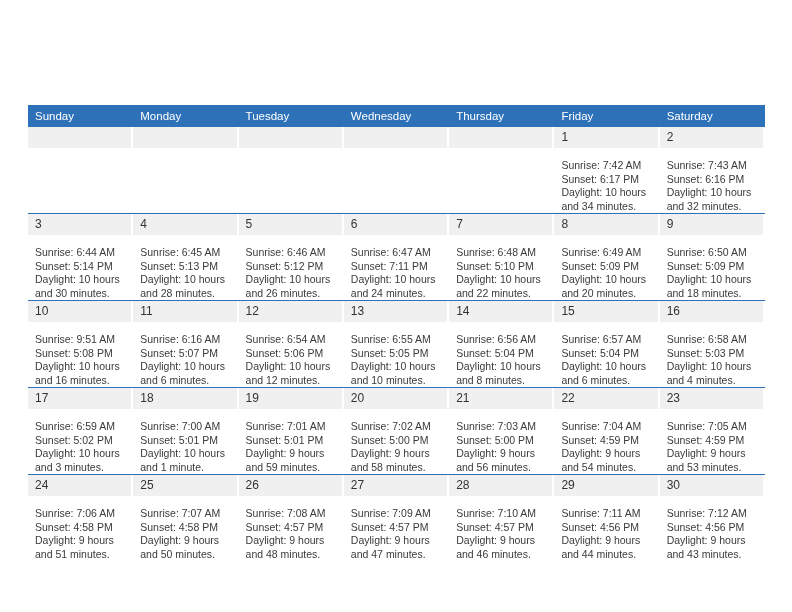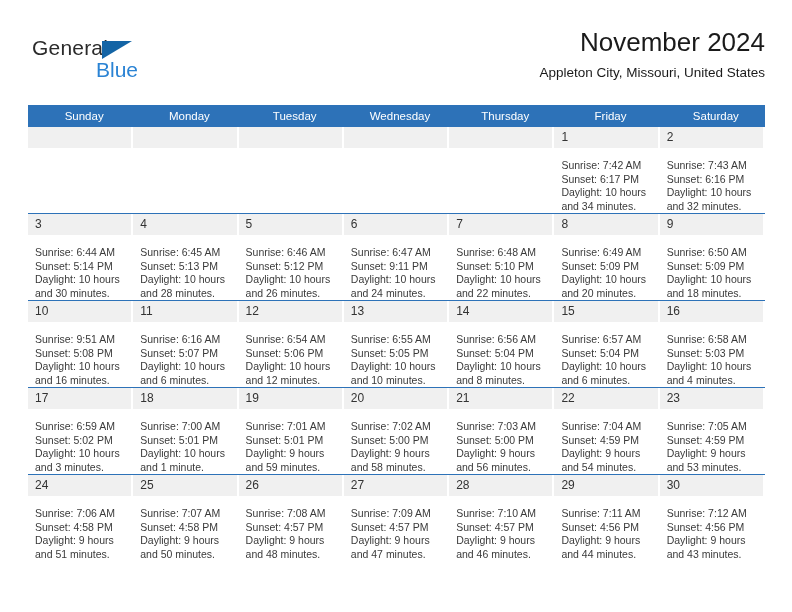--- a/index.html
+++ b/index.html
@@ -91,21 +91,21 @@
     top: 105px;
     width: 737px;
     border-collapse: collapse;
     table-layout: fixed;
   }
   .calendar th {
     background: #2d72b8;
     color: #ffffff;
     font-size: 11.5px;
     font-weight: normal;
-    text-align: center;
+    text-align: left;
     padding: 5px 0 5px 7px;
     height: 11px;
     border: none;
   }
   .calendar td {
     vertical-align: top;
     padding: 0;
     border: none;
     border-top: 1px solid #2d72b8;
     height: 78px;
@@ -137,34 +137,20 @@
   .cell-inner {
     border-right: 2px solid #ffffff;
     height: 100%;
   }
 </style>
 </head>
 <body>
 
 <div id="page">
 
-  <div class="header">
-
-    <div class="logo">
-      <span class="logo-general">General</span>
-      <span class="logo-tri"></span>
-      <span class="logo-blue">Blue</span>
-    </div>
-
-    <div class="title-block">
-      <div class="cal-title">November 2024</div>
-      <div class="cal-sub">Appleton City, Missouri, United States</div>
-    </div>
-
-  </div>
 
   <table class="calendar">
     <thead>
       <tr>
         <th>Sunday</th>
         <th>Monday</th>
         <th>Tuesday</th>
         <th>Wednesday</th>
         <th>Thursday</th>
         <th>Friday</th>
@@ -253,21 +239,21 @@
                 <div>Daylight: 10 hours</div>
                 <div>and 26 minutes.</div>
               </div>
             </div>
           </td>
           <td>
             <div class="cell-inner">
               <div class="daynum">6</div>
               <div class="dayinfo">
                 <div>Sunrise: 6:47 AM</div>
-                <div>Sunset: 9:11 PM</div>
+                <div>Sunset: 7:11 PM</div>
                 <div>Daylight: 10 hours</div>
                 <div>and 24 minutes.</div>
               </div>
             </div>
           </td>
           <td>
             <div class="cell-inner">
               <div class="daynum">7</div>
               <div class="dayinfo">
                 <div>Sunrise: 6:48 AM</div>

